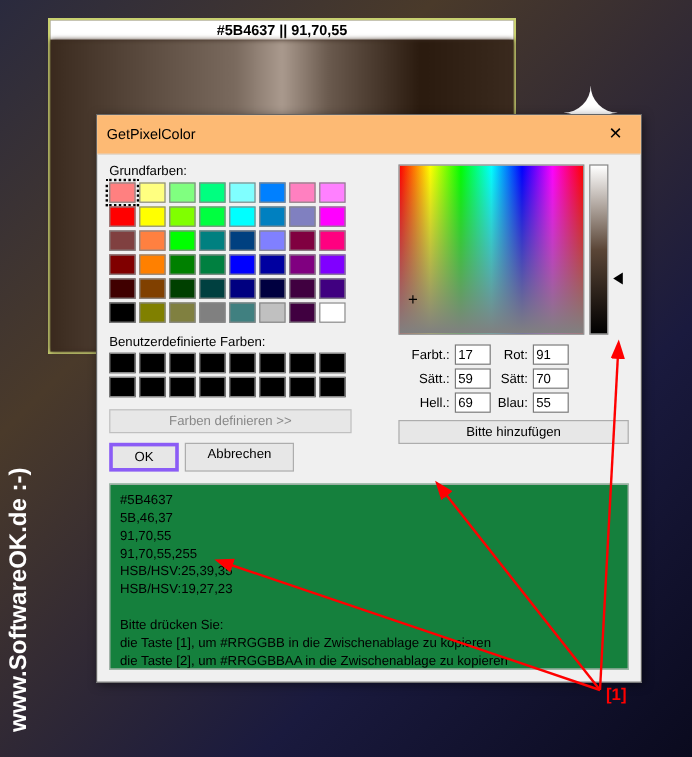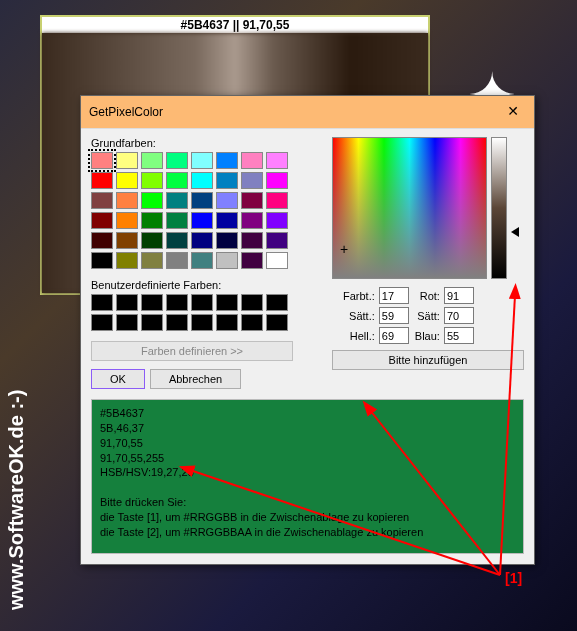--- a/index.html
+++ b/index.html
@@ -88,21 +88,21 @@
     width: 202px; padding: 3px;
     background: #e7e7e7; border: 1px solid #c0c0c0;
     color: #888; text-align: center; margin-bottom: 8px;
   }
   .btn-row { display: flex; gap: 5px; }
   .btn {
     padding: 3px 18px; background: #e7e7e7;
     border: 1px solid #adadad; cursor: pointer;
     font-size: 11px;
   }
-  .btn.default { border: 1px solid #8b5cf6; }
+  .btn.default { border: 3px solid #8b5cf6; }
   .right-col { display: flex; gap: 4px; }
   .spectrum {
     width: 155px; height: 142px; border: 1px solid #888;
     background:
       linear-gradient(to bottom, rgba(128,128,128,0) 0%, rgba(128,128,128,1) 100%),
       linear-gradient(to right, #f00, #ff0, #0f0, #0ff, #00f, #f0f, #f00);
     position: relative;
   }
   .spectrum-cross {
     position: absolute; width: 10px; height: 10px;
@@ -279,20 +279,21 @@
           </div>
         </div>
         <div class="add-btn">Bitte hinzufügen</div>
       </div>
     </div>
     <div class="output-panel" id="output-panel">
         <div>#5B4637</div>
         <div>5B,46,37</div>
         <div>91,70,55</div>
         <div>91,70,55,255</div>
+        <div>HSB/HSV:25,39,35</div>
         <div>HSB/HSV:19,27,23</div>
         <div>&nbsp;</div>
         <div>Bitte drücken Sie:</div>
         <div>die Taste [1], um #RRGGBB in die Zwischenablage zu kopieren</div>
         <div>die Taste [2], um #RRGGBBAA in die Zwischenablage zu kopieren</div>
       </div>
   </div>
 </div>
 
 <svg class="arrow-svg" width="577" height="631">

